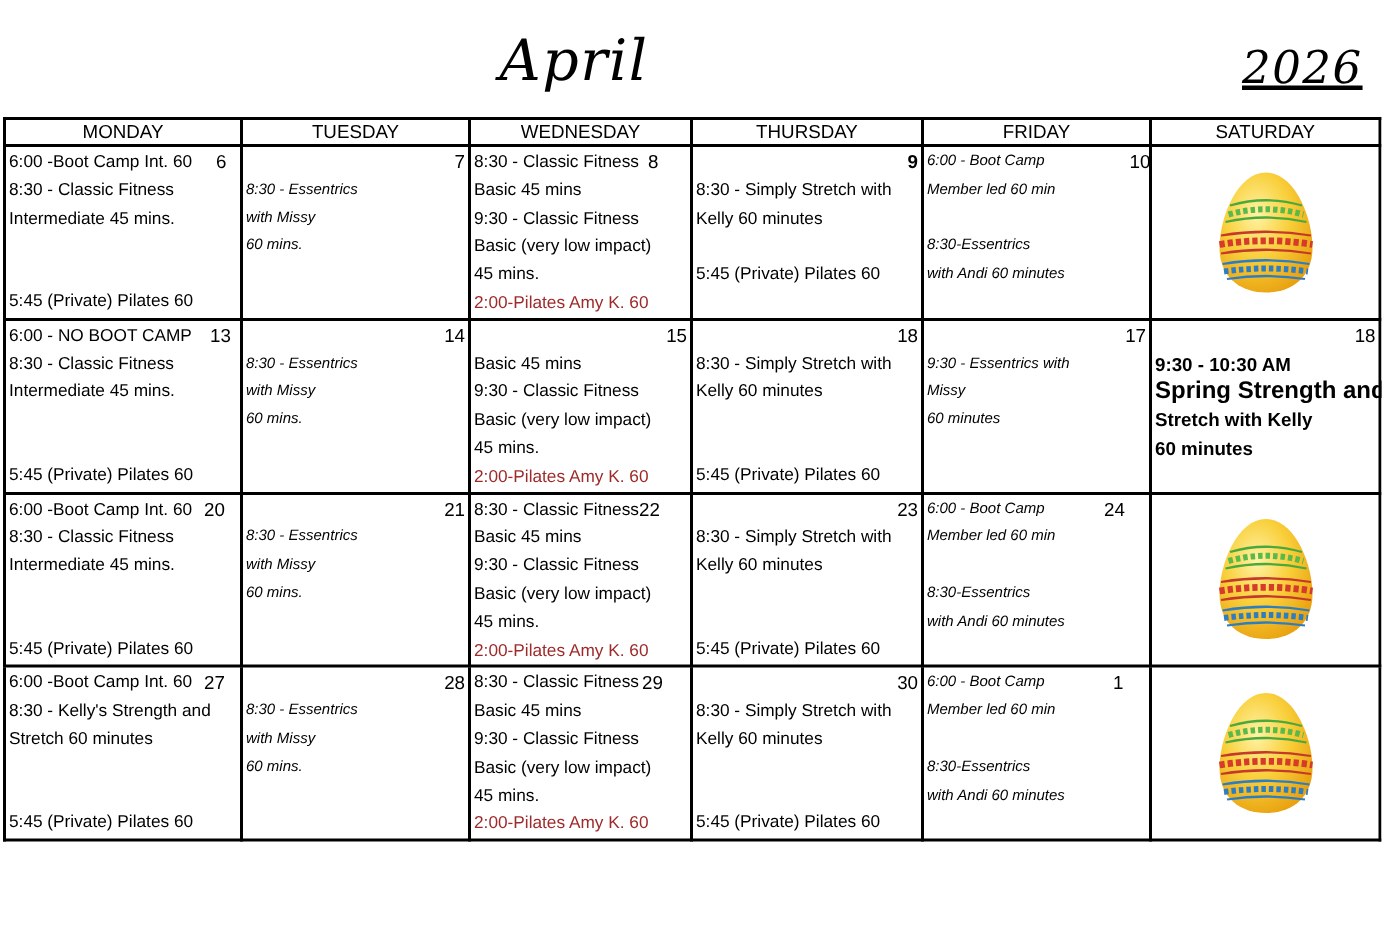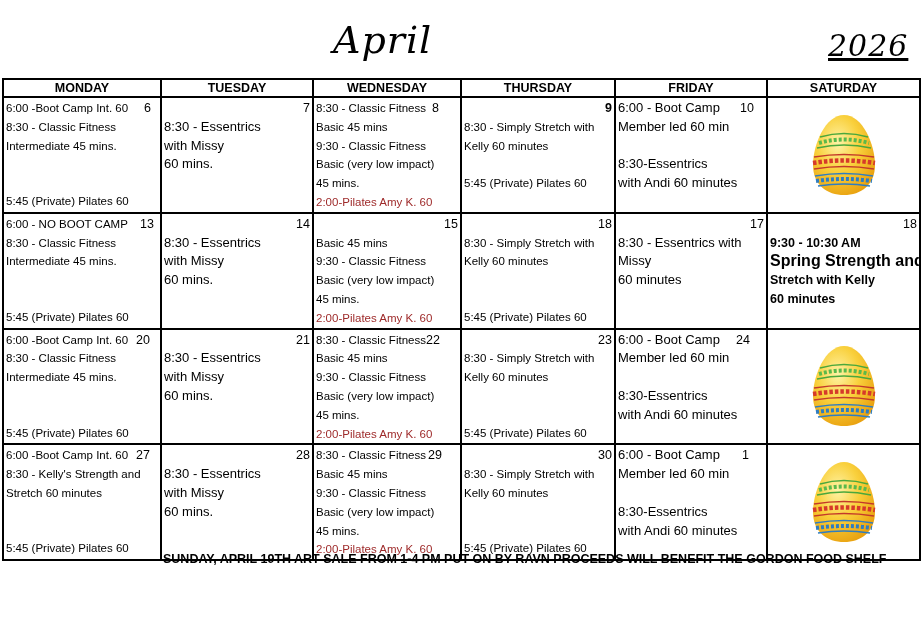--- a/index.html
+++ b/index.html
@@ -1,29 +1,29 @@
 <!DOCTYPE html>
 <html><head>
 <meta charset="utf-8">
 <style>
   html, body { margin:0; padding:0; background:#ffffff; }
   body { width:921px; height:633px; position:relative; overflow:hidden; font-family:"Liberation Sans", sans-serif; color:#000; }
   .month-title { position:absolute; left:333px; top:18px; font-family:"DejaVu Serif", serif; font-style:italic; font-size:38px; letter-spacing:1px;text-align:right; }
   .year-title { position:absolute; left:828px; top:28px; font-family:"DejaVu Serif", serif; font-style:italic; font-size:30px; letter-spacing:1px;text-decoration:underline; }
   table.cal { position:absolute; left:2px; top:78px; border-collapse:collapse; table-layout:fixed; width:917px; }
   table.cal th, table.cal td { border:2px solid #000; padding:0; vertical-align:top; }
-  table.cal th { height:16px; font-weight:bold; font-size:12.5px; text-align:center; line-height:16px; }
+  table.cal th { height:16px; font-weight:normal; font-size:12.5px; text-align:center; line-height:16px; }
   table.cal td { position:relative; height:109px; font-size:11.5px; line-height:18.8px; }
   .cell { position:relative; height:100%; padding:1px 2px 0 2px; box-sizing:border-box; }
   .daynum { position:absolute; top:1px; font-size:12.5px; }
   .daynum.bold { font-weight:bold; }
   .line { white-space:nowrap; }
   .red { color:#9e2a2a; }
   .bold { font-weight:bold; }
-  .tue .line, .fri .line { font-size:13px; }
+  .tue .line, .fri .line { font-size:10px;font-style:italic; }
   .bottom { position:absolute; left:2px; bottom:1px; }
   .egg { position:absolute; left:50%; top:50%; transform:translate(-50%,-50%); }
   .notes { position:absolute; left:163px; top:549px; }
   .note { white-space:nowrap; }
   .n1 { color:#9e2a2a; font-size:12.5px; line-height:19px; }
   .n2 { font-size:13.5px; line-height:20px; }
   .n3 { font-size:12.5px; line-height:18px; }
   .n4 { font-size:12.5px; line-height:20px; font-weight:bold; }
 </style>
 </head>
@@ -88,21 +88,21 @@
         <span class="daynum bold" style="right:2px">9</span>
         <div class="line">&nbsp;</div>
         <div class="line">8:30 - Simply Stretch with</div>
         <div class="line">Kelly 60 minutes</div>
         <div class="line">&nbsp;</div>
         <div class="line">5:45 (Private) Pilates 60</div>
       </div>
         </td>
       <td class="fri">
           <div class="cell">
-        <span class="daynum" style="left:124px">10</span>
+        <span class="daynum" style="left:137px">10</span>
         <div class="line">6:00 - Boot Camp</div>
         <div class="line">Member led 60 min</div>
         <div class="line">&nbsp;</div>
         <div class="line">8:30-Essentrics</div>
         <div class="line">with Andi 60 minutes</div>
       </div>
         </td>
       <td>
           <div class="cell">
         <svg class="egg" width="66" height="84" viewBox="0 0 66 84">
@@ -164,21 +164,21 @@
         <div class="line">&nbsp;</div>
         <div class="line">8:30 - Simply Stretch with</div>
         <div class="line">Kelly 60 minutes</div>
         <div class="line bottom">5:45 (Private) Pilates 60</div>
       </div>
         </td>
       <td class="fri">
           <div class="cell">
         <span class="daynum" style="right:2px">17</span>
         <div class="line">&nbsp;</div>
-        <div class="line">8:30 - Essentrics with</div>
+        <div class="line">9:30 - Essentrics with</div>
         <div class="line">Missy</div>
         <div class="line">60 minutes</div>
       </div>
         </td>
       <td>
           <div class="cell">
         <span class="daynum" style="right:2px">18</span>
         <div class="line">&nbsp;</div>
         <div class="line bold" style="font-size:12.5px">9:30 - 10:30 AM</div>
         <div class="line bold" style="font-size:16px">Spring Strength and</div>
@@ -332,14 +332,13 @@
           <path d="M5 68 Q33 64 61 68" stroke="#2f7dc1" stroke-width="4" stroke-dasharray="3 2" fill="none"></path>
           <path d="M7 73 Q33 69 59 73" stroke="#2f7dc1" stroke-width="1.5" fill="none"></path>
         </svg>
       </div>
         </td>
     </tr>
   </tbody>
 </table>
 
 <div class="notes">
-  <div class="note n4">SUNDAY, APRIL 19TH ART SALE FROM 1-4 PM PUT ON BY RAVN PROCEEDS WILL BENEFIT THE GORDON FOOD SHELF</div>
 </div>
 
 </body></html>

